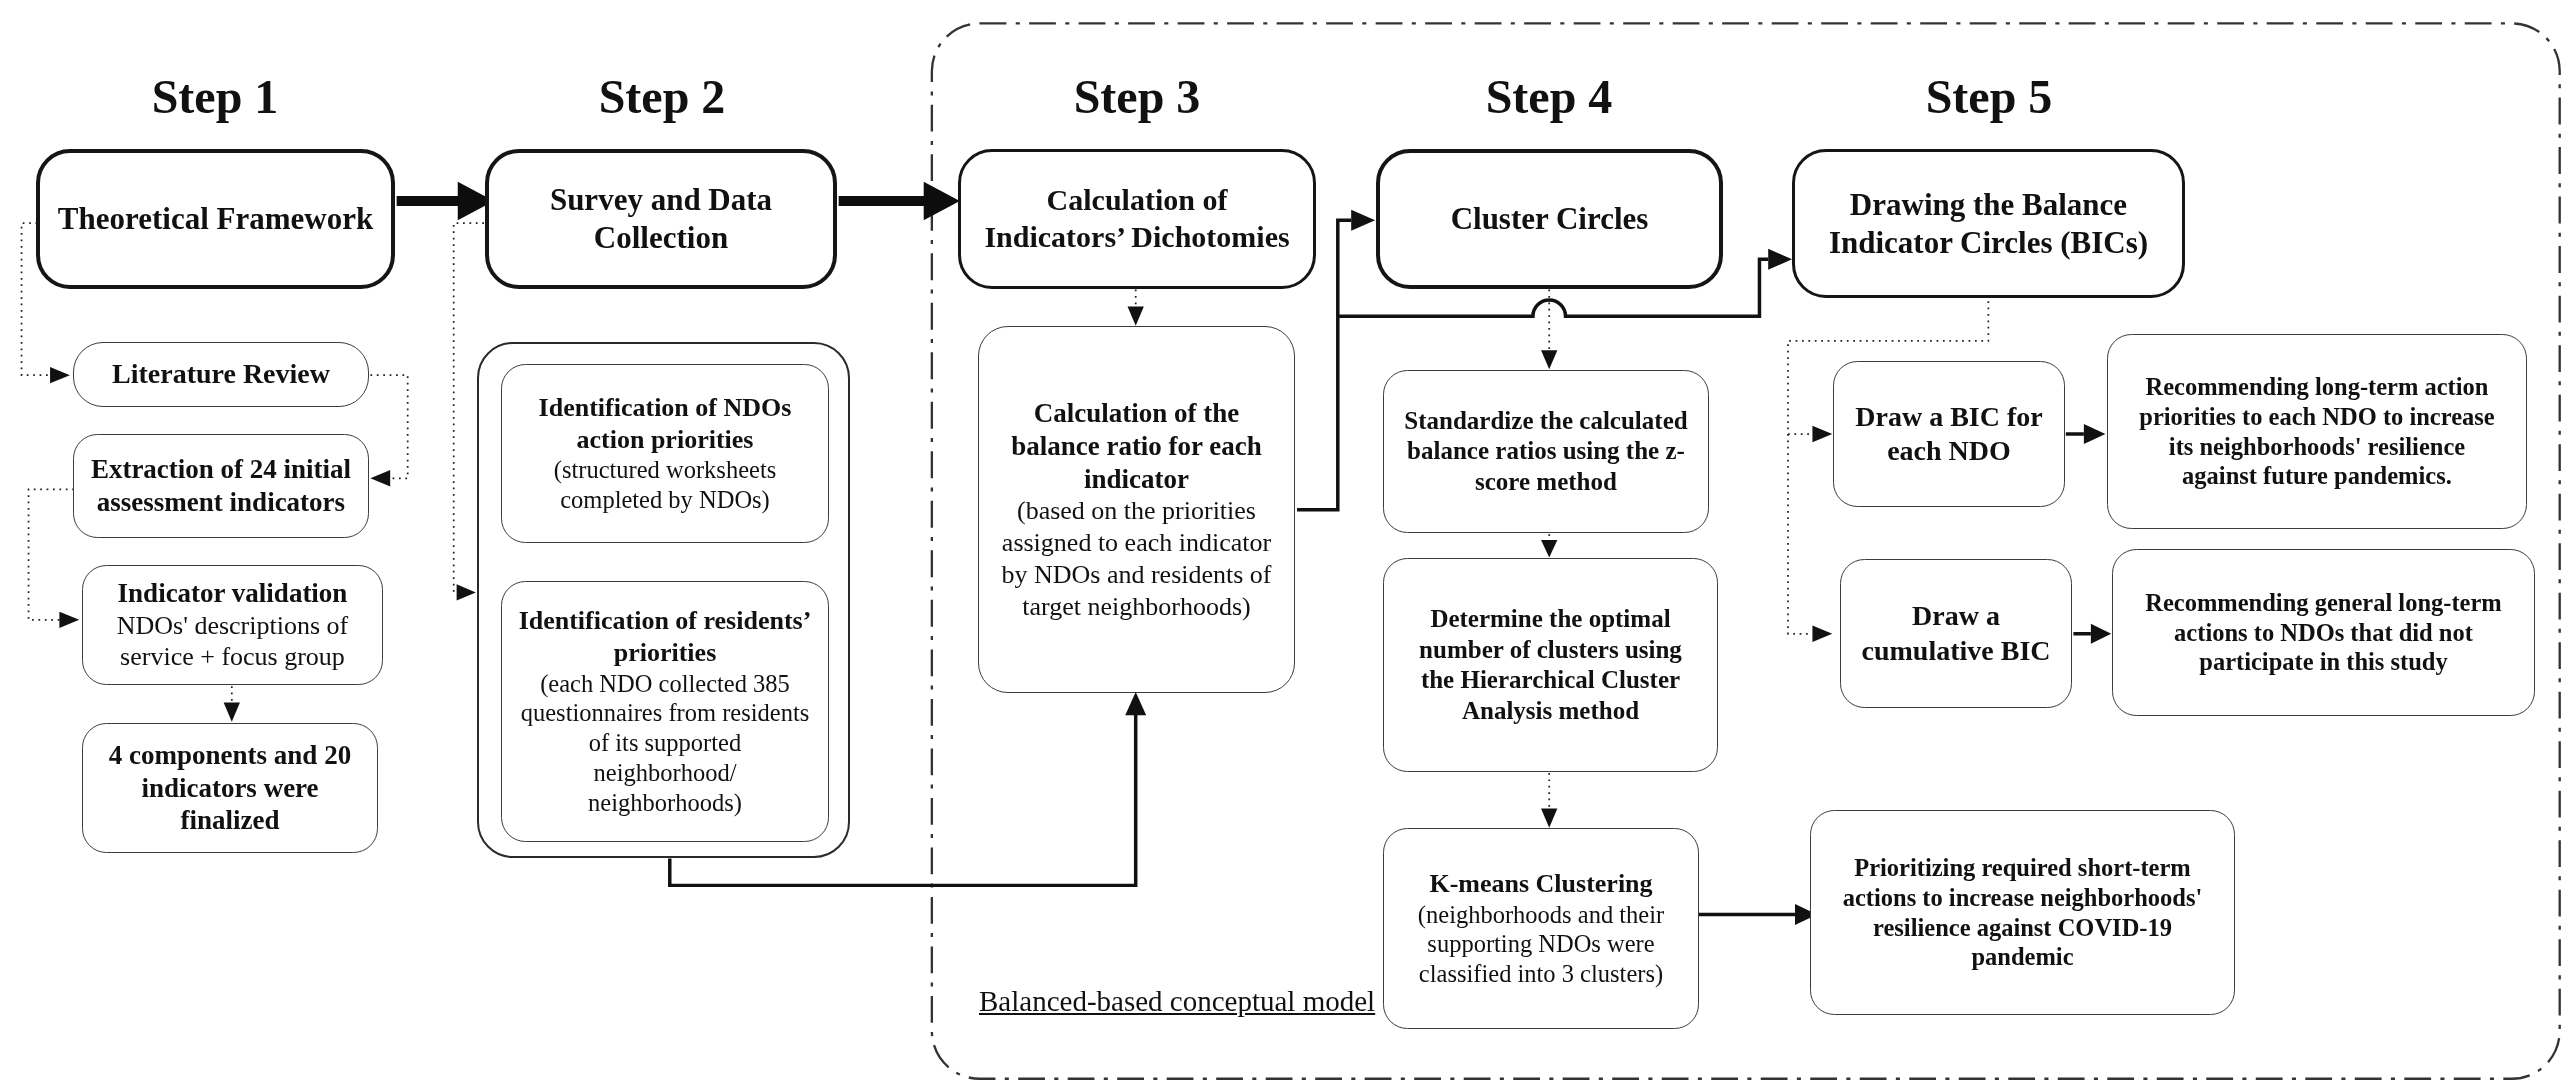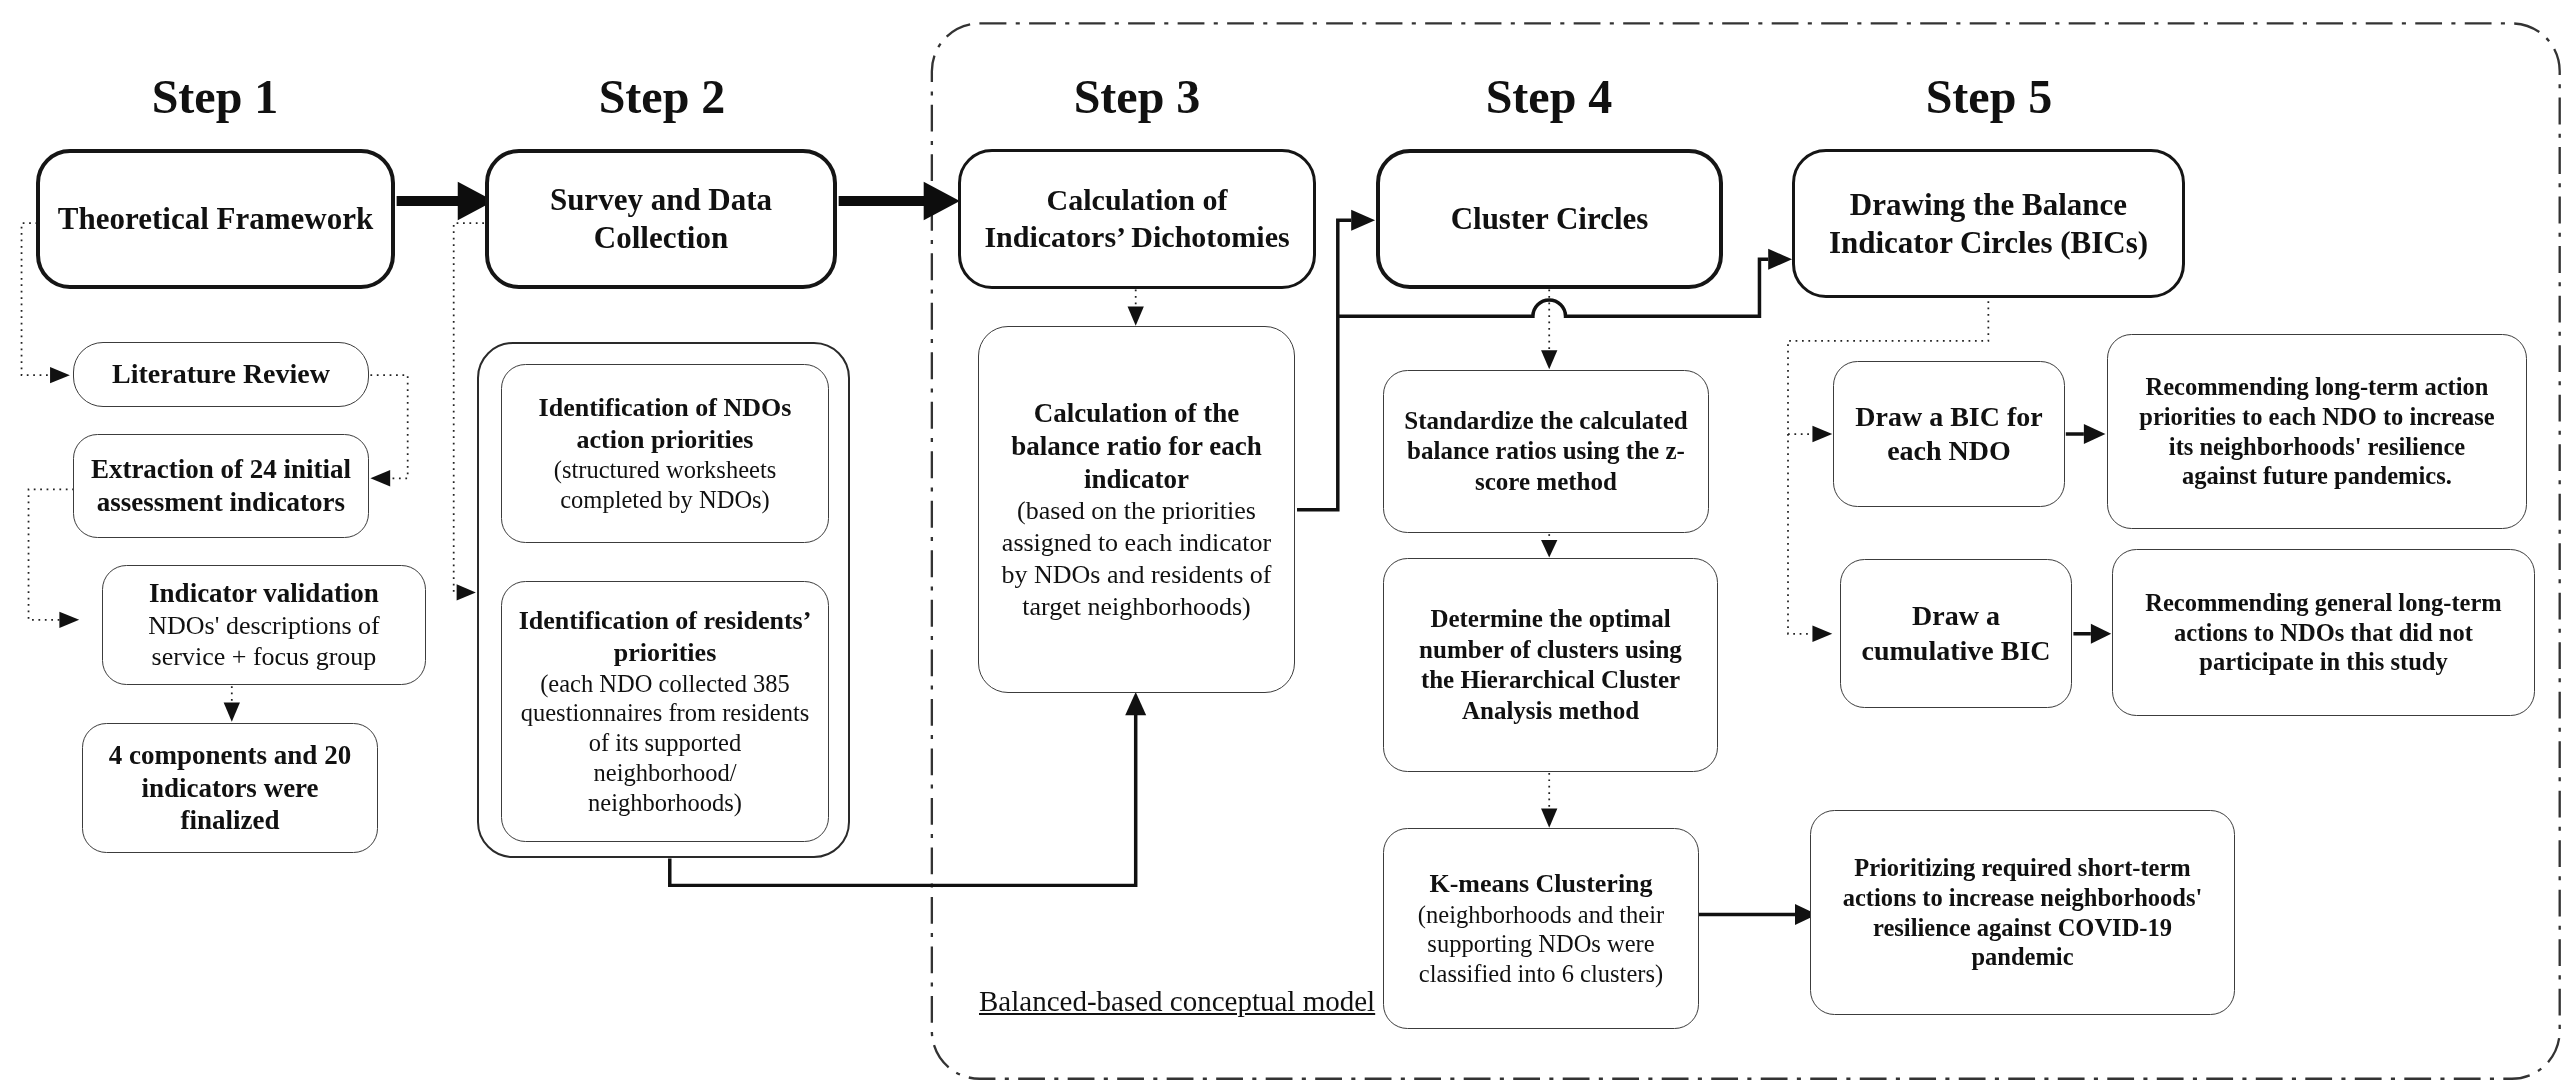--- a/index.html
+++ b/index.html
@@ -175,21 +175,21 @@
 Indicator Circles (BICs)</span>
   </div>
 
   <div class="node sub fs48" style="left:73px;top:342px;width:296px;height:65px;border-radius:30px;">
     <span class="t">Literature Review</span>
   </div>
   <div class="node sub fs46" style="left:73px;top:434px;width:296px;height:104px;">
     <span class="t">Extraction of 24 initial
 assessment indicators</span>
   </div>
-  <div class="node sub fs46" style="left:82px;top:565px;width:324px;height:120px;margin-left:20px;">
+  <div class="node sub fs46" style="left:82px;top:565px;width:301px;height:120px;">
     <span class="t">Indicator validation</span>
     <span class="d">NDOs' descriptions of
 service + focus group</span>
   </div>
   <div class="node sub fs46" style="left:82px;top:723px;width:296px;height:130px;">
     <span class="t">4 components and 20
 indicators were
 finalized</span>
   </div>
 
@@ -228,21 +228,21 @@
   <div class="node sub fs43" style="left:1383px;top:558px;width:335px;height:214px;">
     <span class="t">Determine the optimal
 number of clusters using
 the Hierarchical Cluster
 Analysis method</span>
   </div>
   <div class="node sub fs44" style="left:1383px;top:828px;width:316px;height:201px;">
     <span class="t">K-means Clustering</span>
     <span class="d">(neighborhoods and their
 supporting NDOs were
-classified into 6 clusters)</span>
+classified into 3 clusters)</span>
   </div>
   <div class="node sub fs42" style="left:1810px;top:810px;width:425px;height:205px;">
     <span class="t">Prioritizing required short-term
 actions to increase neighborhoods'
 resilience against COVID-19
 pandemic</span>
   </div>
 
   <div class="node sub fs48" style="left:1833px;top:361px;width:232px;height:146px;">
     <span class="t">Draw a BIC for

